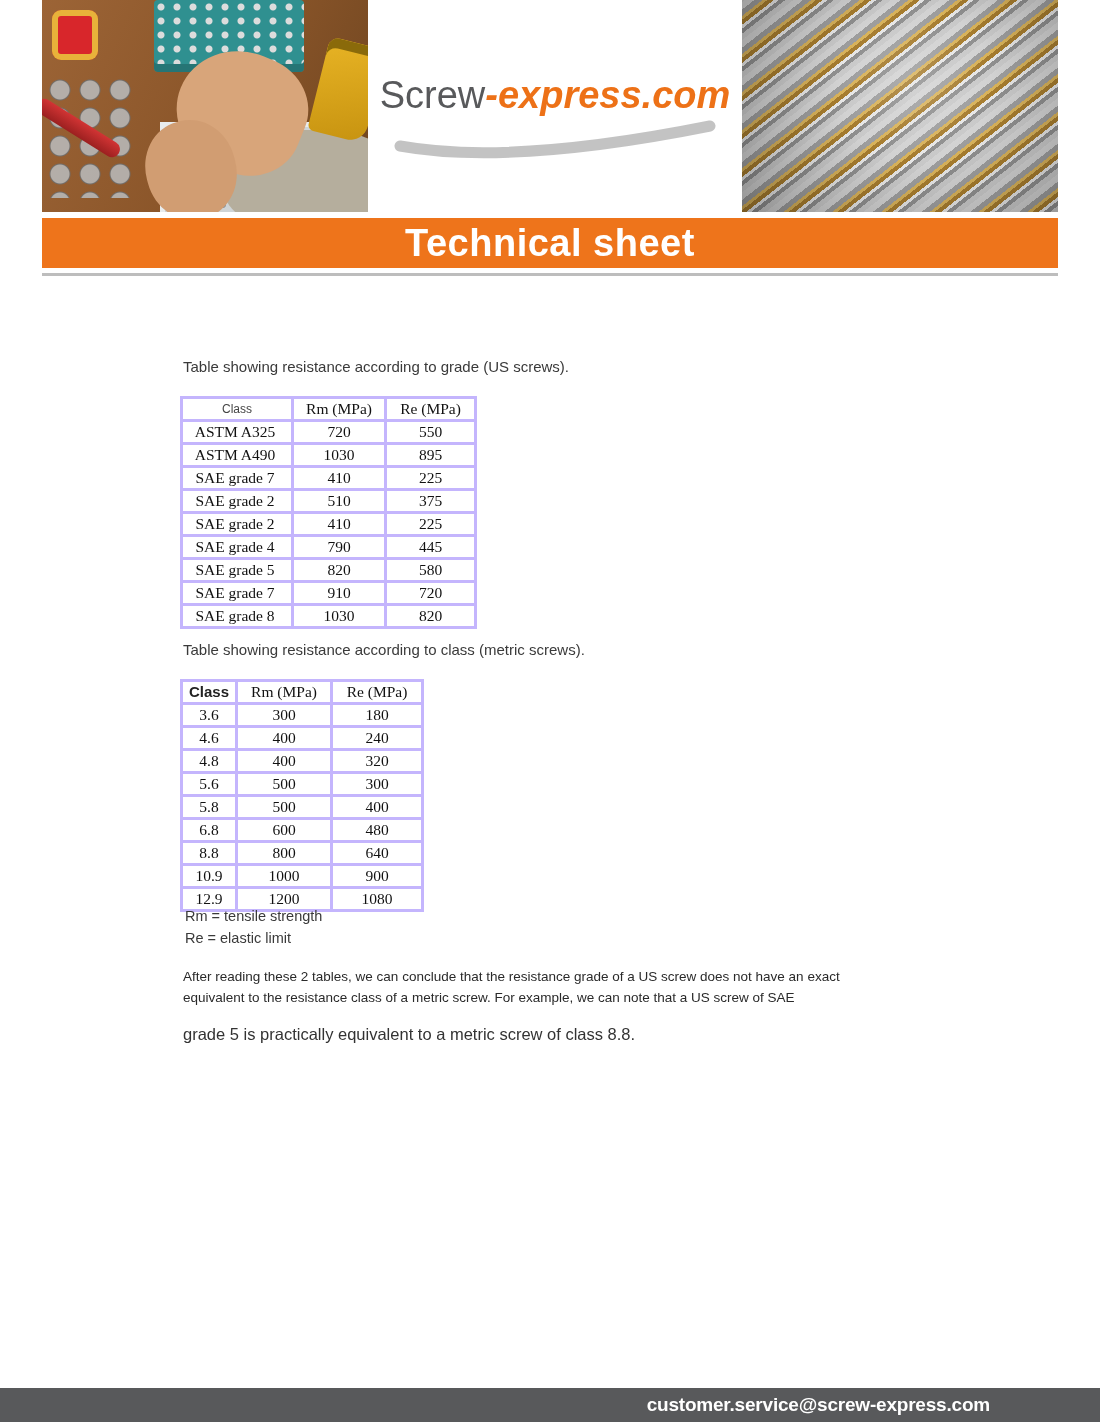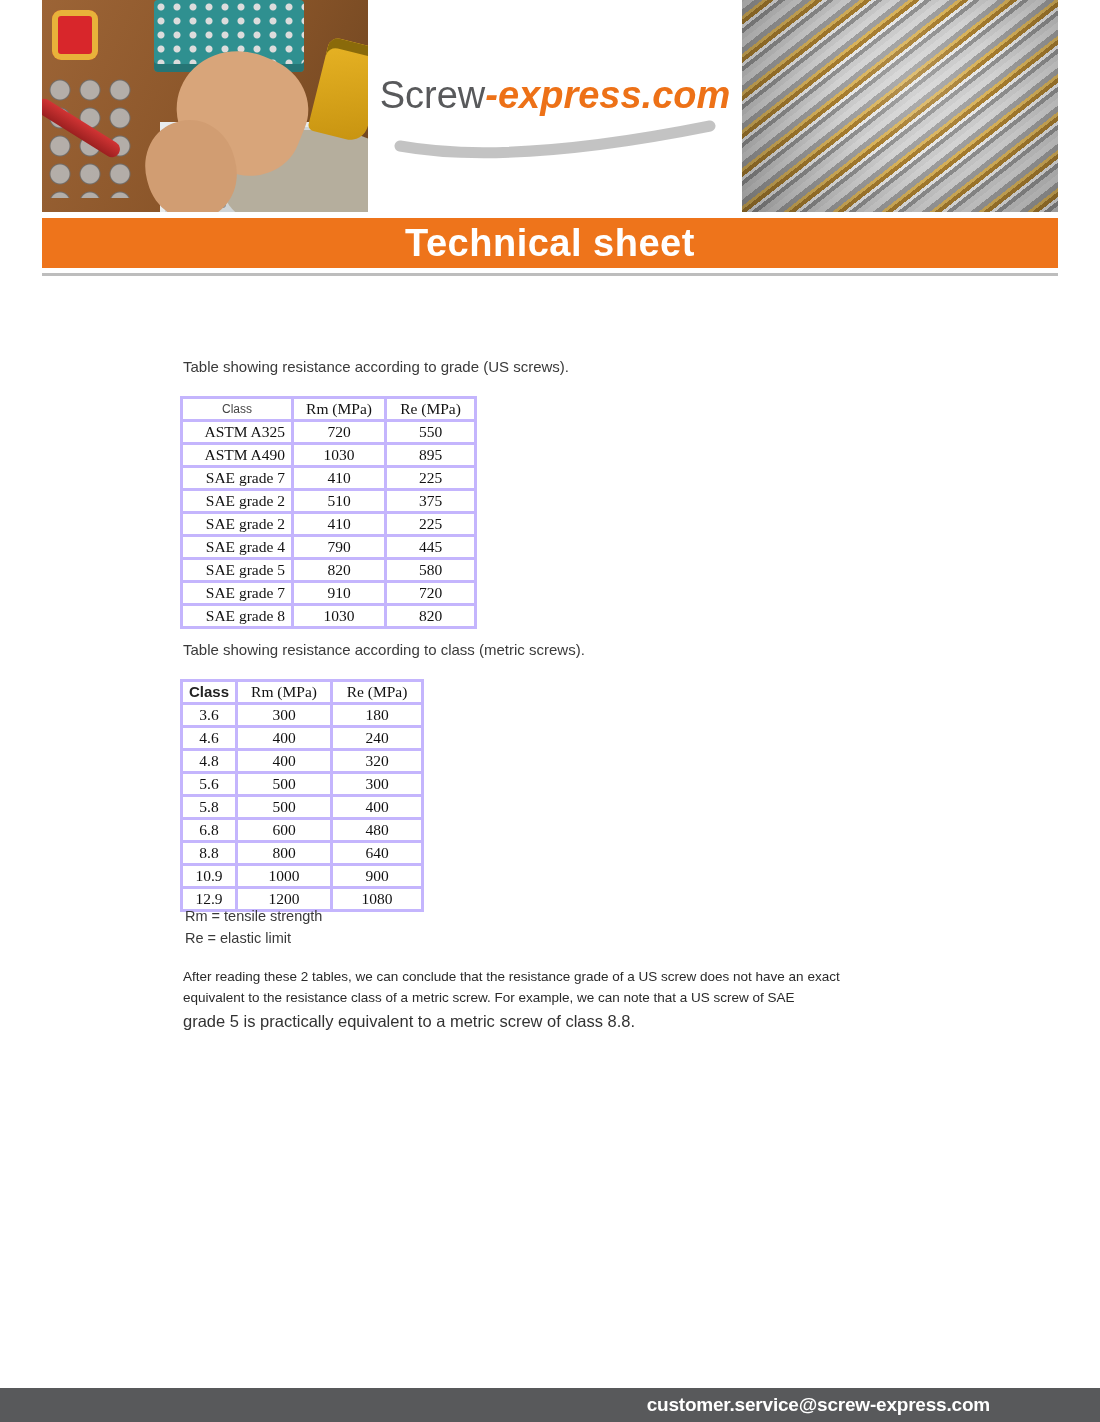--- a/index.html
+++ b/index.html
@@ -74,34 +74,34 @@
   table { border-collapse: collapse; font-family: "Liberation Serif", serif;
     font-size: 15.5px; color: #111; position: absolute; }
   td, th { border: 3px solid #c4b5fd; text-align: center; padding: 0 6px;
     height: 20px; font-weight: normal; line-height: 20px; }
 
   .us-table { left: 180px; top: 396px; }
   .us-table th:nth-child(1) { width: 96px; font-family: "Liberation Sans", sans-serif;
     font-size: 12px; color: #444; }
   .us-table th:nth-child(2) { width: 78px; }
   .us-table th:nth-child(3) { width: 75px; }
-  .us-table td:first-child { text-align: right; padding-left: 2px; }
+  .us-table td:first-child { text-align: center; padding-left: 2px; }
 
   .metric-table { left: 180px; top: 679px; }
   .metric-table th:nth-child(1) { width: 40px; font-family: "Liberation Sans", sans-serif;
     font-size: 15px; font-weight: bold; text-align: left; padding-left: 6px; color: #222; }
   .metric-table th:nth-child(2) { width: 80px; }
   .metric-table th:nth-child(3) { width: 76px; }
 
   .legend { position: absolute; left: 185px; top: 905px; font-size: 14.5px;
     color: #3a3a3a; line-height: 22px; }
 
   .conclusion { position: absolute; left: 183px; top: 966px; width: 700px; color: #2a2a2a; }
   .conclusion-part1 { font-size: 13.5px; line-height: 21px; }
-  .conclusion-part2 { display: block; font-size: 16.5px; line-height: 24px; margin-top: 1px; color: #333; }
+  .conclusion-part2 { display: block; font-size: 16.5px; line-height: 24px; margin-top: 14px; color: #333; }
 
   
   .footer { position: absolute; left: 0; top: 1388px; width: 1100px; height: 34px;
     background: #58595B; box-sizing: border-box; padding-right: 110px;
     display: flex; align-items: center; justify-content: flex-end; text-align: center; }
   .footer-email { color: #ffffff; font-weight: bold; font-size: 19px; letter-spacing: -0.2px; }
 </style>
 </head>
 <body>
 

